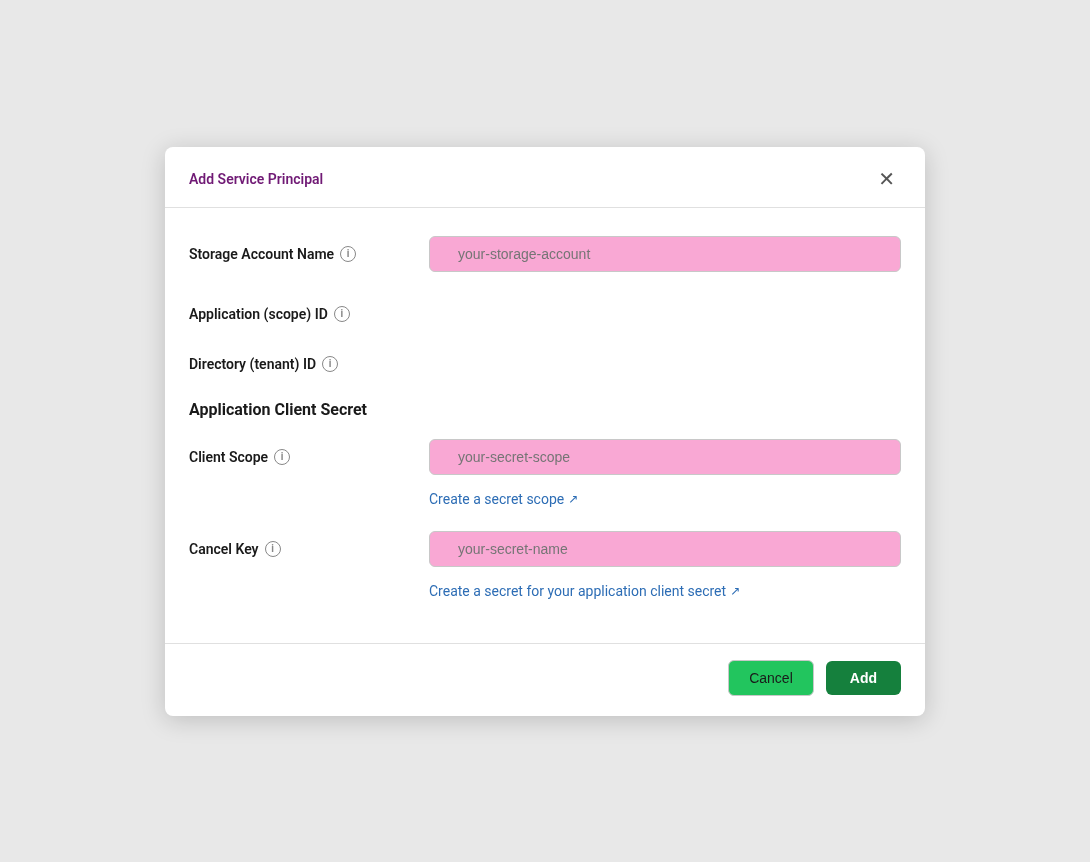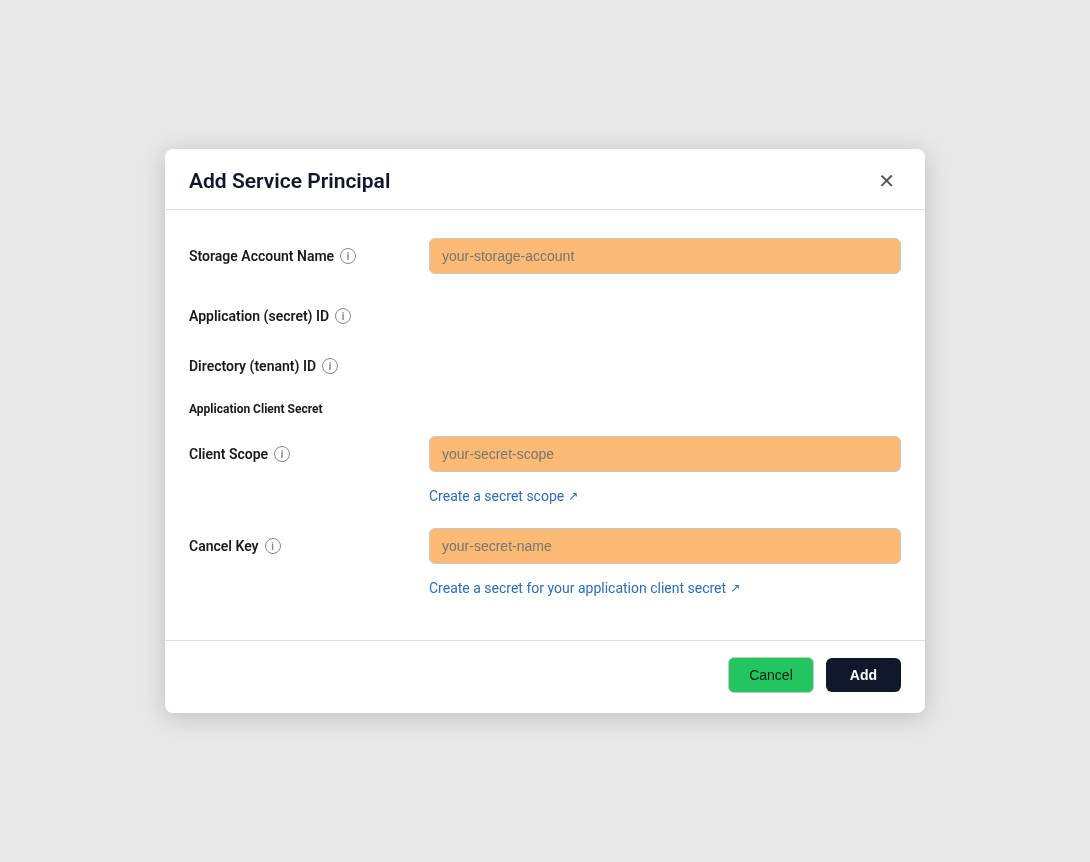--- a/index.html
+++ b/index.html
@@ -37,23 +37,23 @@
 
     .modal-header {
       display: flex;
       align-items: center;
       justify-content: space-between;
       padding: 20px 24px 16px 24px;
       border-bottom: 1px solid #e0e0e0;
     }
 
     .modal-title {
-      font-size: 21px;
+      font-size: 14px;
       font-weight: 600;
-      color: #0f172a;
+      color: #701a75;
     }
 
     .close-btn {
       background: none;
       border: none;
       cursor: pointer;
       font-size: 20px;
       color: #555;
       line-height: 1;
       padding: 2px 6px;
@@ -99,32 +99,32 @@
       border: 1.5px solid #888;
       color: #888;
       font-size: 10px;
       font-weight: bold;
       cursor: default;
       flex-shrink: 0;
     }
 
     .form-input {
       width: 100%;
-      padding: 9px 12px;
+      padding: 9px 28px;
       border: 1px solid #c8c8c8;
       border-radius: 6px;
       font-size: 14px;
       color: #555;
-      background: #fdba74;
+      background: #f9a8d4;
       outline: none;
     }
 
     .section-header {
       font-weight: 700;
-      font-size: 12px;
+      font-size: 16px;
       color: #1a1a1a;
       margin-bottom: 20px;
       padding-top: 4px;
     }
 
     .link-row {
       margin-top: 16px;
     }
 
     .ext-link {
@@ -156,21 +156,21 @@
       border: 1px solid #c8c8c8;
       color: #1a1a1a;
       padding: 9px 20px;
       border-radius: 6px;
       font-size: 14px;
       cursor: pointer;
       font-weight: 500;
     }
 
     .btn-add {
-      background: #0f172a;
+      background: #15803d;
       border: none;
       color: #fff;
       padding: 9px 24px;
       border-radius: 6px;
       font-size: 14px;
       cursor: pointer;
       font-weight: 600;
     }
   </style>
 </head>
@@ -196,21 +196,21 @@
           </label>
         </div>
         <div class="form-input-col">
           <input class="form-input" type="text" placeholder="your-storage-account" style="">
         </div>
       </div>
 
       <div class="form-row">
         <div class="form-label-col">
           <label class="form-label">
-            <span>Application (secret) ID</span>
+            <span>Application (scope) ID</span>
             <span class="info-icon">i</span>
           </label>
         </div>
       </div>
 
       <div class="form-row">
         <div class="form-label-col">
           <label class="form-label">
             <span>Directory (tenant) ID</span>
             <span class="info-icon">i</span>

